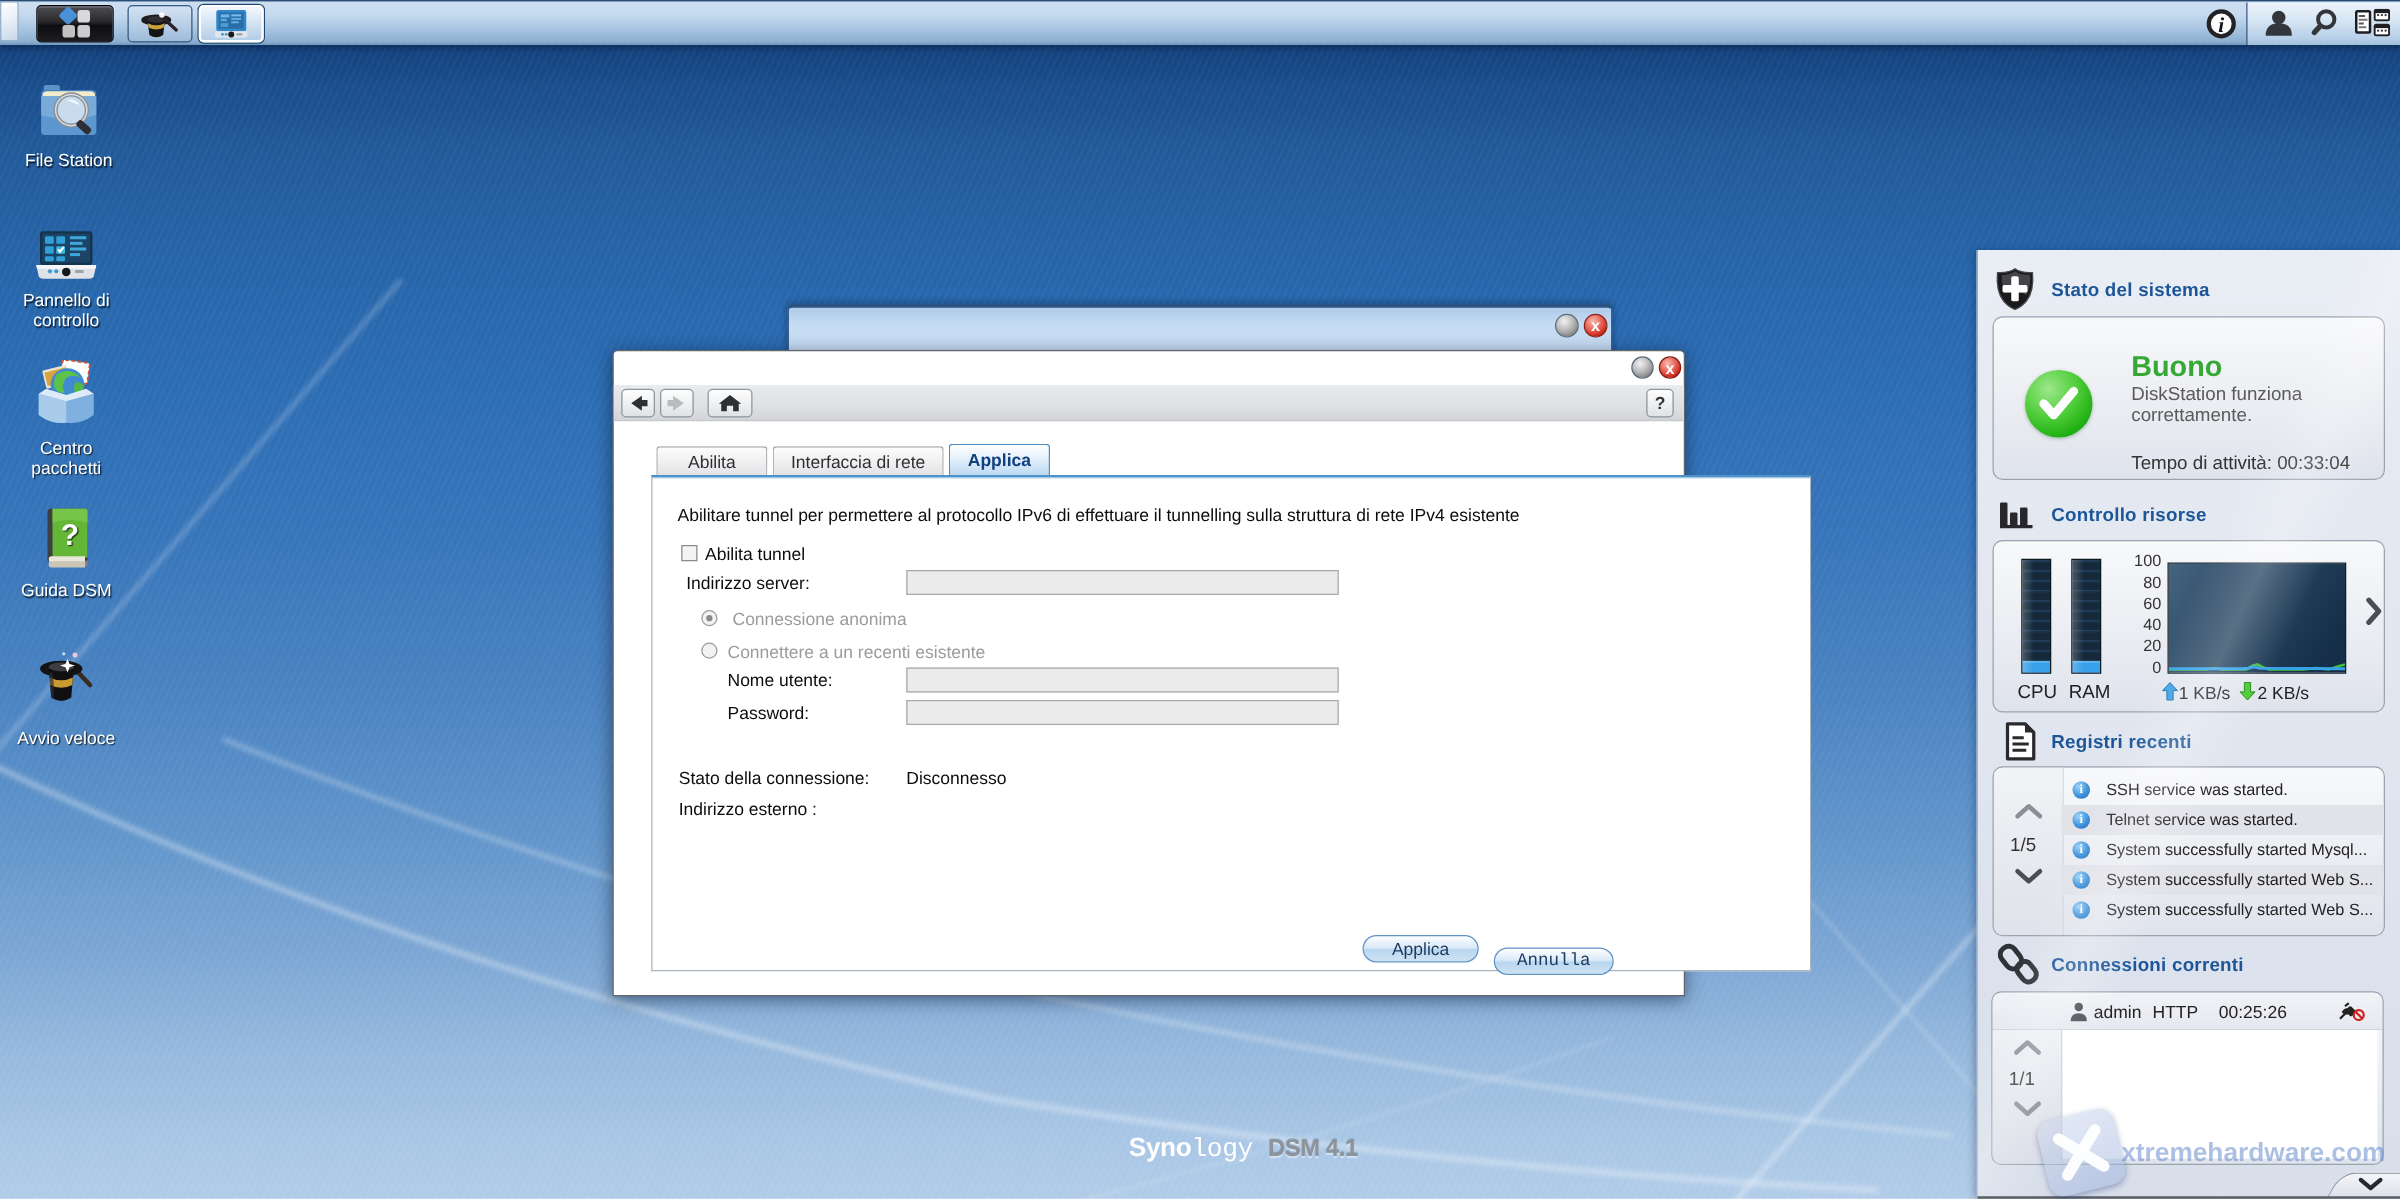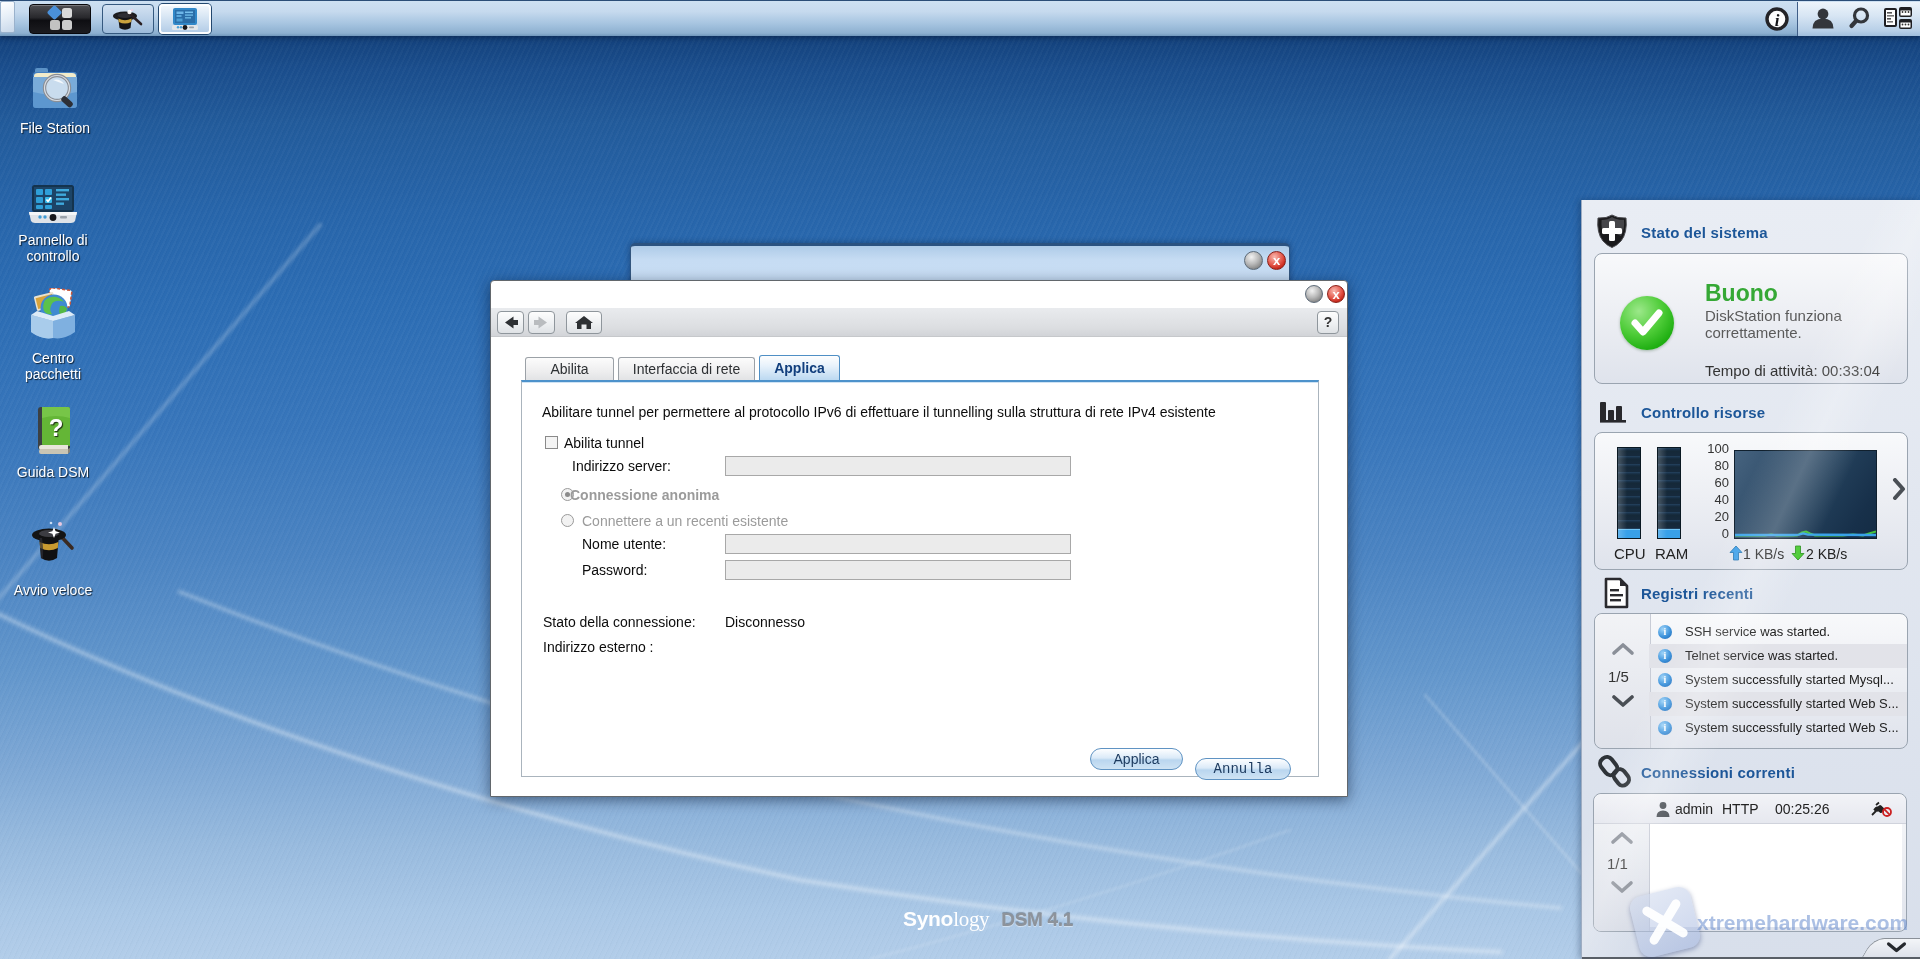--- a/index.html
+++ b/index.html
@@ -30,21 +30,21 @@
 
 #win{position:absolute;left:490px;top:280px;width:858px;height:517px;background:#fff;border:1px solid #62676c;border-radius:4px 4px 0 0;box-shadow:0 3px 14px rgba(0,15,40,0.5);}
 #win .titlebar{position:absolute;left:0;top:0;width:100%;height:27px;border-radius:3px 3px 0 0;background:linear-gradient(180deg,#f8f9fa,#eceef0 55%,#dfe1e4);border-bottom:1px solid #d0d2d5;}
 #win .titletext{position:absolute;left:26px;top:5px;font-size:15px;font-weight:bold;color:#3c3f42;}
 #win .toolbar{position:absolute;left:0;top:27px;width:100%;height:29px;background:linear-gradient(180deg,#e9ebee,#dcdee1 70%,#d2d4d8);border-bottom:1px solid #c6c8cb;}
 .navbtn{position:absolute;top:3px;height:23px;background:linear-gradient(180deg,#fdfdfd,#eff1f3 50%,#dfe2e5);border:1px solid #8f969c;border-radius:4px;}
 .qbtn{position:absolute;right:8px;top:3px;width:22px;height:23px;background:linear-gradient(180deg,#fdfdfd,#eff1f3 50%,#dfe2e5);border:1px solid #8f969c;border-radius:4px;color:#333;font-weight:bold;font-size:14px;text-align:center;line-height:21px;}
 
 .tab{position:absolute;top:76px;height:23px;background:linear-gradient(180deg,#fcfcfc,#eeeeef 60%,#e2e3e5);border:1px solid #9ba1a7;border-bottom:none;border-radius:3px 3px 0 0;font-size:14px;color:#2d3033;text-align:center;}
 .tab.active{background:linear-gradient(180deg,#fefefe 0%,#e8f2fb 40%,#bcd9f1 100%);border:1px solid #4f8fc5;border-bottom:none;color:#123f7d;font-weight:bold;top:74px;height:25px;z-index:3;}
-#panel{position:absolute;left:30px;top:99px;width:798px;height:397px;border:1px solid #aab4bd;border-top:2px solid #4d92cb;box-shadow:inset 0 1px 0 #cfe3f4;background:#fff;}
+#panel{position:absolute;left:30px;top:99px;width:928px;height:397px;border:1px solid #aab4bd;border-top:2px solid #4d92cb;box-shadow:inset 0 1px 0 #cfe3f4;background:#fff;}
 .ptext{position:absolute;font-size:14px;color:#0c0c0c;white-space:nowrap;}
 .gtext{position:absolute;font-size:14px;color:#9b9b9b;white-space:nowrap;}
 .inp{position:absolute;width:346px;height:20px;background:#ebebeb;border:1px solid #a8a8a8;}
 .cbox{position:absolute;width:13px;height:13px;background:#f4f4f4;border:1px solid #8a8a8a;}
 .rad{position:absolute;width:13px;height:13px;border-radius:50%;background:#f2f2f2;border:1px solid #9a9a9a;}
 .rad.sel::after{content:"";position:absolute;left:3px;top:3px;width:5px;height:5px;border-radius:50%;background:#8a8a8a;}
 .pillbtn{position:absolute;height:22px;border:1px solid #5f93c3;border-radius:11px;background:linear-gradient(180deg,#fdfeff 0%,#dbeaf8 45%,#b9d6ef 55%,#cfe3f4 100%);font-size:14px;color:#1c3a5e;text-align:center;line-height:20px;}
 
 #sidebar{position:absolute;left:1581px;top:200px;width:339px;height:759px;background:linear-gradient(180deg,#e9edf4 0%,#e2e7f0 40%,#d8dfeb 100%);border-left:1px solid #9fadc2;box-shadow:-2px 0 6px rgba(10,30,60,0.3);}
 #sidebar::after{content:"";position:absolute;left:0;top:0;width:100%;height:100%;background:linear-gradient(115deg,rgba(255,255,255,0) 43%,rgba(255,255,255,0.22) 50%,rgba(255,255,255,0) 57%);pointer-events:none;}
@@ -55,21 +55,21 @@
 .vbar::before{content:"";position:absolute;left:0;top:0;width:9px;height:100%;background:linear-gradient(90deg,rgba(255,255,255,0.22),rgba(255,255,255,0));z-index:2;}
 .glabel{position:absolute;left:104px;width:30px;text-align:right;font-size:13px;color:#333;}
 .logrow{position:absolute;left:54px;width:259px;height:24px;font-size:13px;color:#222;line-height:24px;padding-left:36px;white-space:nowrap;overflow:hidden;}
 .logrow.odd{background:#e2e3e9;}
 .logrow::before{content:"";position:absolute;left:9px;top:5px;width:14px;height:14px;border-radius:50%;background:radial-gradient(circle at 35% 30%,#9fd4f8,#3f94dc 55%,#1a62b0);}
 .logrow::after{content:"i";position:absolute;left:9px;top:5px;width:14px;height:14px;color:#fff;font-size:10px;font-weight:bold;text-align:center;line-height:14px;font-family:"Liberation Serif",serif;}
 #collapsetab{position:absolute;right:0;bottom:2px;width:58px;height:19px;background:linear-gradient(180deg,#f3f5f8,#dde1ea);border-top:1px solid #8a9098;border-left:1px solid #8a9098;border-radius:12px 0 0 0;transform:skewX(-30deg);transform-origin:bottom right;}
 #sidebar::before{content:"";position:absolute;left:0;bottom:0;width:100%;height:2px;background:#585e66;z-index:5;}
 #logo{position:absolute;left:875px;top:907px;font-size:21px;color:#fff;white-space:nowrap;letter-spacing:-0.3px;}
 #logo .syn{font-weight:bold;font-family:"Liberation Sans",sans-serif;margin-left:28px;}
-#logo .ology{font-family:Liberation Serif, serif;font-weight:normal;}
+#logo .ology{font-family:Liberation Mono, monospace;font-weight:normal;}
 #logo .dsm{color:#8d939b;font-weight:bold;font-size:19px;text-shadow:0 1px 1px rgba(255,255,255,0.5),0 -1px 1px rgba(0,0,0,0.3);margin-left:12px;}
 #watermark{position:absolute;left:1697px;top:911px;font-size:21px;font-weight:bold;color:rgba(104,140,205,0.55);letter-spacing:0px;z-index:50;}
 #wmlogo{position:absolute;left:1634px;top:891px;width:62px;height:62px;border-radius:12px;background:linear-gradient(160deg,rgba(208,218,238,0.55),rgba(155,175,220,0.52));transform:rotate(-14deg);box-shadow:0 2px 5px rgba(40,60,120,0.4);z-index:50;}
 </style>
 </head>
 <body>
 <div id="pinstripe"></div>
 <svg id="beams" width="1920" height="959" style="position:absolute;left:0;top:0;" viewBox="0 0 1920 959">
   <defs>
       <filter id="bl" x="-20%" y="-20%" width="140%" height="140%">
@@ -266,24 +266,24 @@
     </div>
     <div class="qbtn">?</div>
   </div>
   <div class="tab" style="left:34px;width:89px;line-height:22px;">Abilita</div>
   <div class="tab" style="left:127px;width:137px;line-height:22px;">Interfaccia di rete</div>
   <div class="tab active" style="left:268px;width:81px;line-height:24px;">Applica</div>
   <div id="panel">
     <div class="ptext" style="left:20px;top:22px;">Abilitare tunnel per permettere al protocollo IPv6 di effettuare il tunnelling sulla struttura di rete IPv4 esistente</div>
     <div class="cbox" style="left:23px;top:54px;"></div>
     <div class="ptext" style="left:42px;top:53px;">Abilita tunnel</div>
-    <div class="ptext" style="left:50px;top:76px;">Indirizzo server:</div>
+    <div class="ptext" style="left:27px;top:76px;">Indirizzo server:</div>
     <div class="inp" style="left:203px;top:74px;"></div>
     <div class="rad sel" style="left:39px;top:106px;"></div>
-    <div class="gtext" style="left:48px;top:105px;font-weight:bold;">Connessione anonima</div>
+    <div class="gtext" style="left:64px;top:105px;">Connessione anonima</div>
     <div class="rad" style="left:39px;top:132px;"></div>
     <div class="gtext" style="left:60px;top:131px;">Connettere a un recenti esistente</div>
     <div class="ptext" style="left:60px;top:154px;color:#0c0c0c;">Nome utente:</div>
     <div class="inp" style="left:203px;top:152px;"></div>
     <div class="ptext" style="left:60px;top:180px;color:#0c0c0c;">Password:</div>
     <div class="inp" style="left:203px;top:178px;"></div>
     <div class="ptext" style="left:21px;top:232px;">Stato della connessione:</div>
     <div class="ptext" style="left:203px;top:232px;">Disconnesso</div>
     <div class="ptext" style="left:21px;top:257px;">Indirizzo esterno :</div>
     <div class="pillbtn" style="left:568px;top:366px;width:93px;">Applica</div>

